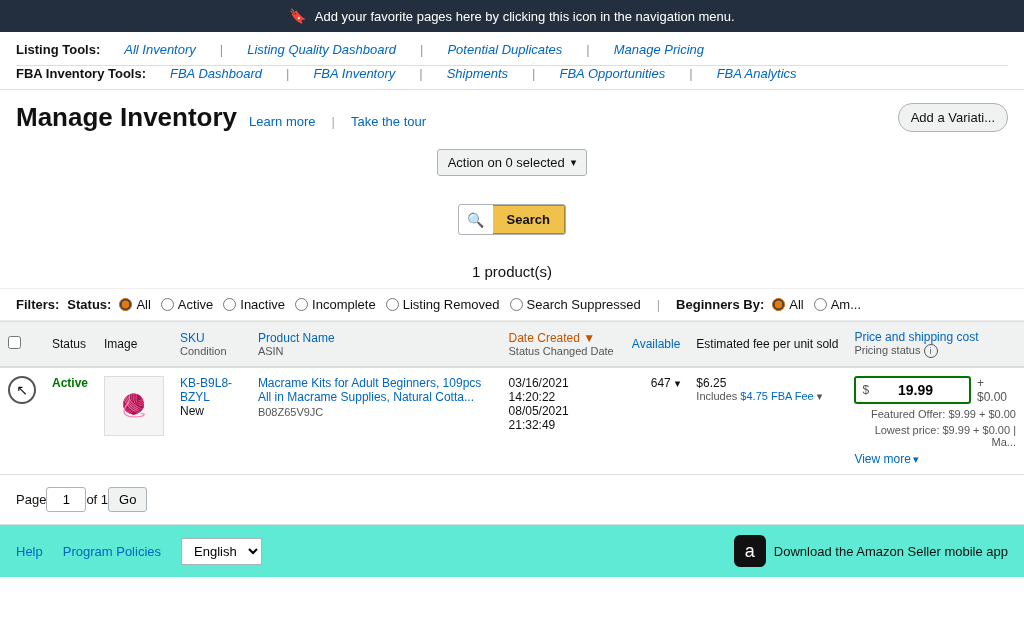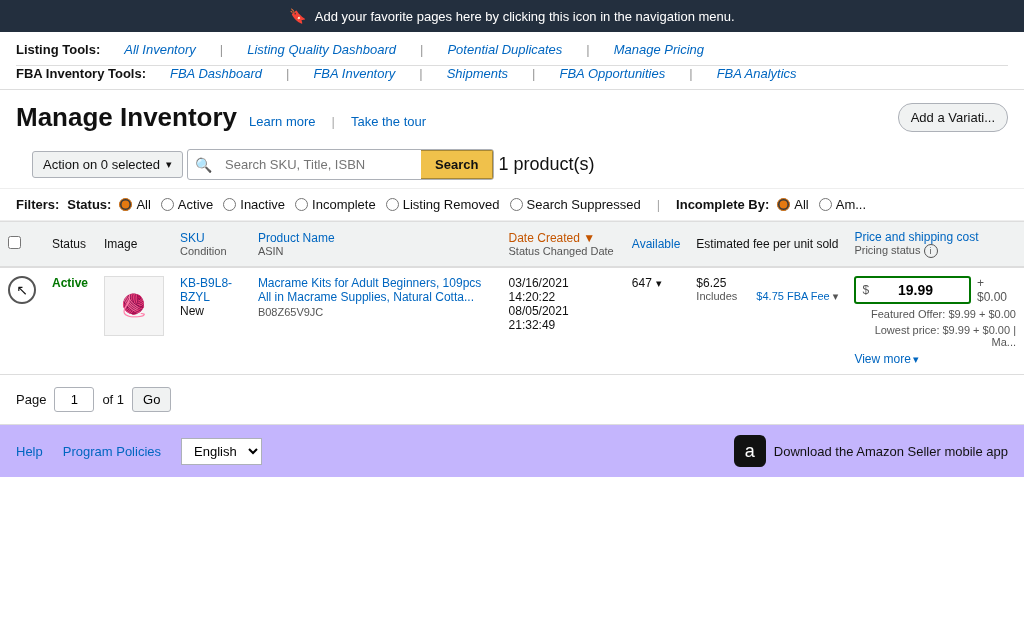--- a/index.html
+++ b/index.html
@@ -82,24 +82,25 @@
       border: 1px solid #adb1b8;
       border-radius: 14px;
       padding: 6px 12px;
       font-size: 13px;
       cursor: pointer;
       color: #111;
     }
 
     
     .toolbar {
-      padding: 8px 32px;
-      display: flex;
-      align-items: center;
-      gap: 4px;
+      padding: 8px 12px;
+      display: flex;
+      align-items: center;
+      gap: 28px;
+      flex-direction: column;
     }
     .action-select {
       display: flex;
       align-items: center;
       border: 1px solid #adb1b8;
       border-radius: 3px;
       padding: 5px 10px;
       background: #f0f2f2;
       cursor: pointer;
       font-size: 13px;
@@ -130,21 +131,21 @@
       background: #f0c14b;
       border: 1px solid #a88734;
       border-left: none;
       padding: 6px 14px;
       font-size: 13px;
       font-weight: bold;
       cursor: pointer;
       color: #111;
     }
     .product-count {
-      font-size: 18px;
+      font-size: 15px;
       color: #111;
     }
 
     
     .filters-bar {
       padding: 8px 16px;
       display: flex;
       align-items: center;
       gap: 8px;
       border-top: 1px solid #eee;
@@ -208,23 +209,23 @@
       background: #f5f5f5;
       border: 1px solid #ddd;
       display: flex;
       align-items: center;
       justify-content: center;
       font-size: 22px;
     }
     .sku-link { color: #0066c0; text-decoration: none; display: block; }
     .product-link { color: #0066c0; text-decoration: none; }
     .date-col { font-size: 12px; }
-    .available-col { display: flex; align-items: center; gap: 4px; }
+    .available-col { display: flex; align-items: center; gap: 4px; justify-content: flex-end; }
     .fee-col { font-size: 12px; }
-    .fee-link { color: #0066c0; font-size: 11px; text-decoration: none; margin-left: 16px; }
+    .fee-link { color: #0066c0; font-size: 11px; text-decoration: none; }
     .price-input-box {
       border: 2px solid #007600;
       border-radius: 3px;
       padding: 4px 6px;
       display: flex;
       align-items: center;
       gap: 4px;
       width: 120px;
     }
     .price-currency { color: #555; }
@@ -251,21 +252,20 @@
       justify-content: center;
       font-size: 14px;
       cursor: default;
     }
 
     
     .pagination {
       padding: 12px 16px;
       display: flex;
       align-items: center;
-      gap: 8px;
       font-size: 13px;
     }
     .page-input {
       width: 40px;
       border: 1px solid #adb1b8;
       border-radius: 3px;
       padding: 4px 6px;
       font-size: 13px;
       text-align: center;
     }
@@ -273,21 +273,21 @@
       background: #f0f2f2;
       border: 1px solid #adb1b8;
       border-radius: 3px;
       padding: 4px 10px;
       font-size: 13px;
       cursor: pointer;
     }
 
     
     .footer {
-      background: #c4b5fd;
+      background: #5eead4;
       border-top: 1px solid #ddd;
       padding: 10px 16px;
       display: flex;
       align-items: center;
       gap: 20px;
       font-size: 13px;
     }
     .footer-link { color: #0066c0; text-decoration: none; cursor: pointer; }
     .lang-select {
       border: 1px solid #adb1b8;
@@ -371,21 +371,20 @@
   <button class="add-variation-btn">Add a Variati...</button>
 </div>
 
 <div class="toolbar">
   <div class="action-select">
     <span>Action on 0 selected</span>
     <span class="chevron">▾</span>
   </div>
   <div class="search-box">
     <span class="search-icon-wrap">🔍</span>
-    <input class="search-input" type="text" placeholder="Search SKU, Title, ISBN" style="">
     <button class="search-btn">Search</button>
   </div>
   <span class="product-count">1 product(s)</span>
 </div>
 
 <div class="filters-bar">
   <span class="filter-label">Filters:</span>
   <span class="filter-label">Status:</span>
   <div class="radio-group">
     <label class="radio-item">
@@ -401,21 +400,21 @@
       <input type="radio" name="status" style=""> Incomplete
     </label>
     <label class="radio-item">
       <input type="radio" name="status" style=""> Listing Removed
     </label>
     <label class="radio-item">
       <input type="radio" name="status" style=""> Search Suppressed
     </label>
   </div>
   <span class="filter-sep">|</span>
-  <span class="filter-label">Incomplete By:</span>
+  <span class="filter-label">Beginners By:</span>
   <div class="radio-group">
     <label class="radio-item">
       <input type="radio" name="fulfilled" checked="" style=""> All
     </label>
     <label class="radio-item">
       <input type="radio" name="fulfilled" style=""> Am...
     </label>
   </div>
 </div>
 

